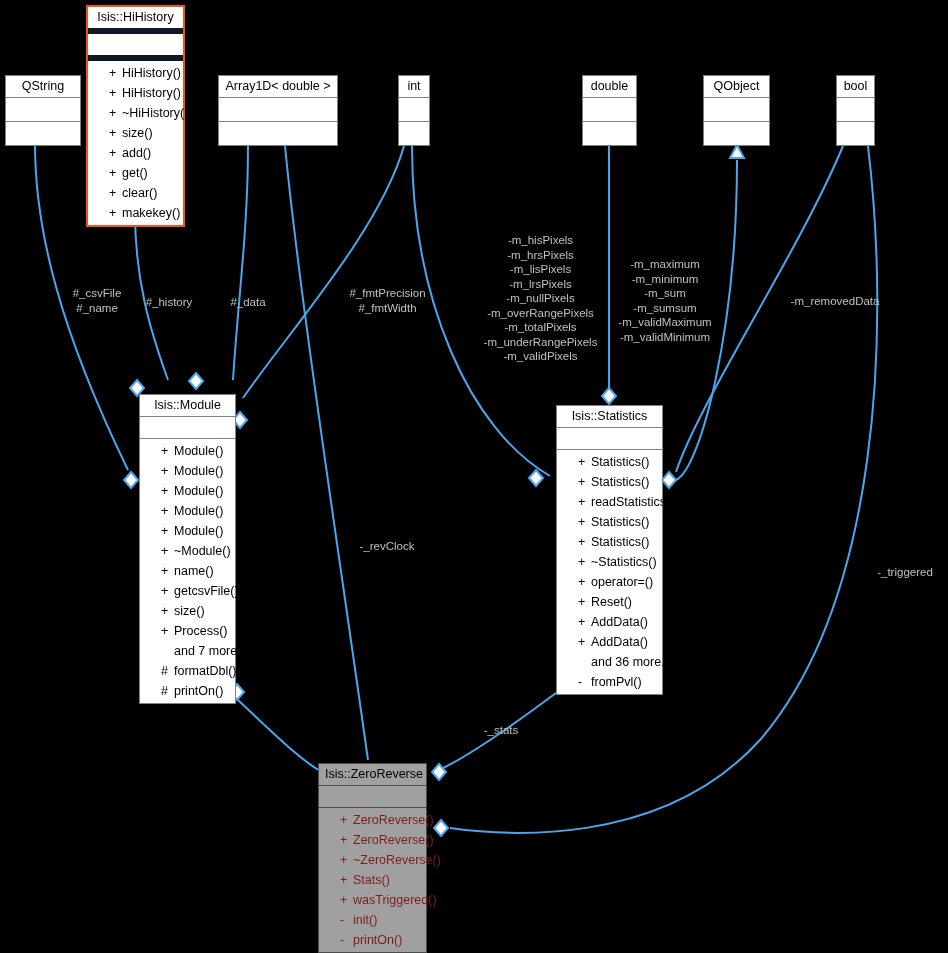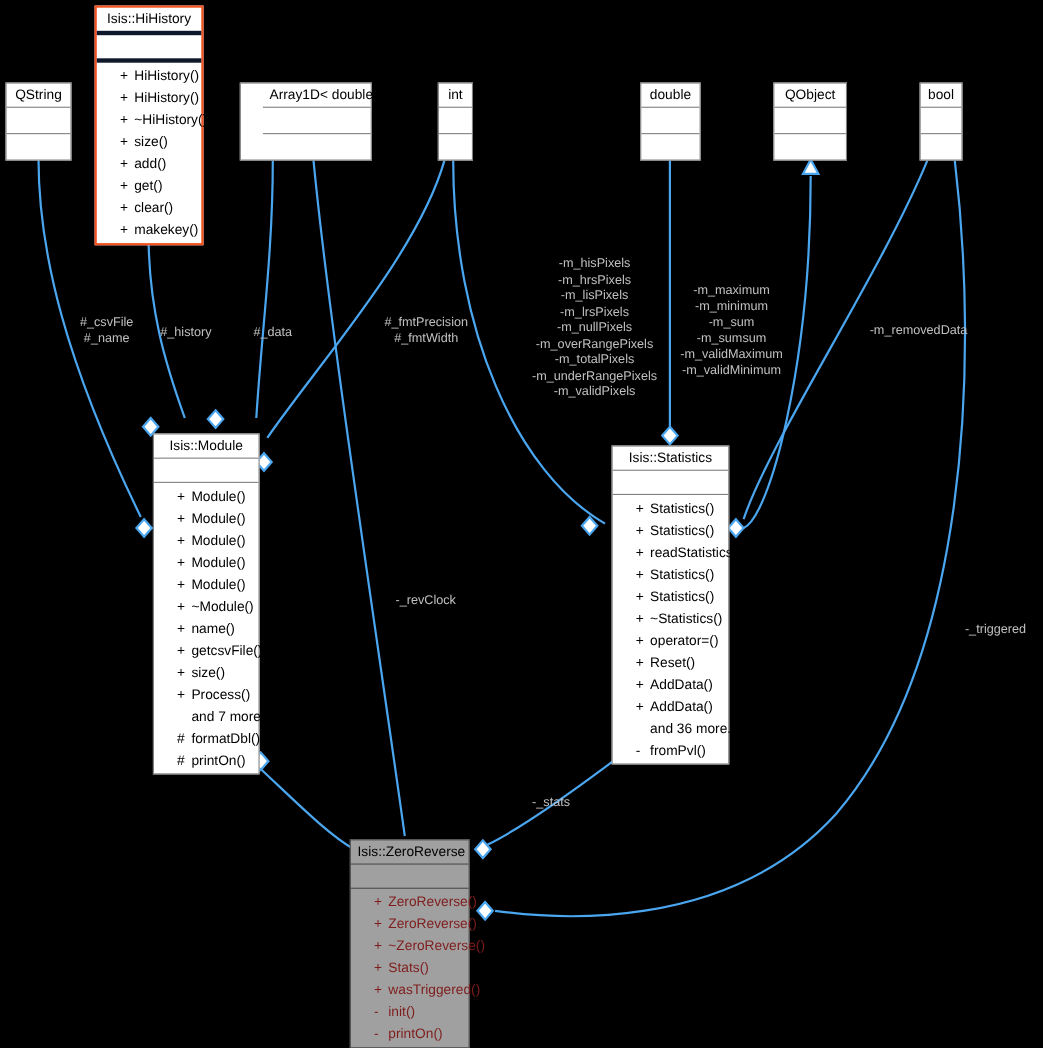--- a/index.html
+++ b/index.html
@@ -18,21 +18,21 @@
         line-height:20px;height:20px;}
   .node .row .vis{display:inline-block;width:13px;}
   .node.simple .attrs{height:23px;}
   .node.simple .ops{height:23px;padding:0;}
 
   .node.hl{background:#a0a0a0;border:1px solid #4d4d4d;}
   .node.hl .title,.node.hl .attrs{border-bottom:1px solid #4d4d4d;}
   .node.hl .row{color:#7f1d1d;}
 
   .node.focus{border:2px solid #f4511e;}
-  .node.focus .title,.node.focus .attrs{border-bottom:4px solid #0f172a;}
+  .node.focus .title,.node.focus .attrs{border-bottom:6px solid #0f172a;}
 
   .elabel{position:absolute;color:#c0c0c0;font-size:11.5px;line-height:14.5px;
           white-space:pre;text-align:center;}
 </style>
 </head>
 <body>
 
 <div id="canvas">
 
   <svg class="edges" viewBox="0 0 948 953" xmlns="http://www.w3.org/2000/svg">
@@ -74,42 +74,42 @@
       <polygon points="439,764 446,772 439,780 432,772"></polygon>
       <polygon points="441,820 448,828 441,836 434,828"></polygon>
       <polygon points="536,470 543,478 536,486 529,478"></polygon>
     </g>
 
     <g stroke="#4ba6f0" stroke-width="2" fill="#ffffff">
       <polygon points="737,145 744,158 730,158"></polygon>
     </g>
   </svg>
 
-  <div class="node simple" style="left:5px;top:75px;width:60px;">
+  <div class="node simple" style="left:5px;top:75px;width:76px;">
     <div class="title">QString</div>
     <div class="attrs"></div>
     <div class="ops"></div>
   </div>
 
   <div class="node focus" style="left:86px;top:5px;width:99px;">
     <div class="title">Isis::HiHistory</div>
     <div class="attrs"></div>
     <div class="ops">
         <div class="row"><span class="vis">+</span><span>HiHistory()</span></div>
         <div class="row"><span class="vis">+</span><span>HiHistory()</span></div>
         <div class="row"><span class="vis">+</span><span>~HiHistory()</span></div>
         <div class="row"><span class="vis">+</span><span>size()</span></div>
         <div class="row"><span class="vis">+</span><span>add()</span></div>
         <div class="row"><span class="vis">+</span><span>get()</span></div>
         <div class="row"><span class="vis">+</span><span>clear()</span></div>
         <div class="row"><span class="vis">+</span><span>makekey()</span></div>
       </div>
   </div>
 
-  <div class="node simple" style="left:218px;top:75px;width:120px;padding-left:20px;">
+  <div class="node simple" style="left:218px;top:75px;width:120px;">
     <div class="title">Array1D&lt; double &gt;</div>
     <div class="attrs"></div>
     <div class="ops"></div>
   </div>
 
   <div class="node simple" style="left:398px;top:75px;width:32px;">
     <div class="title">int</div>
     <div class="attrs"></div>
     <div class="ops"></div>
   </div>

